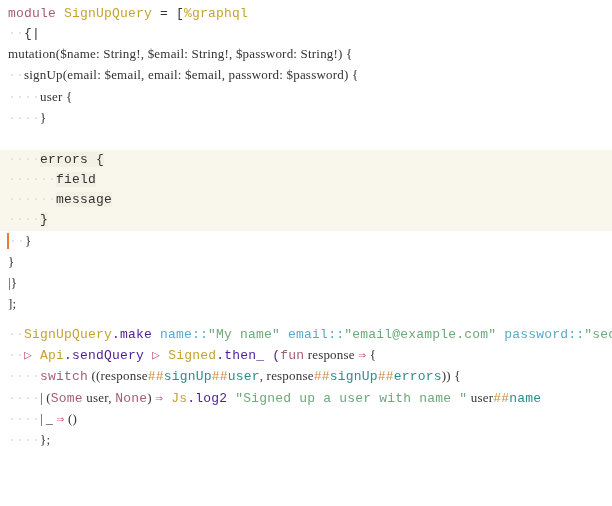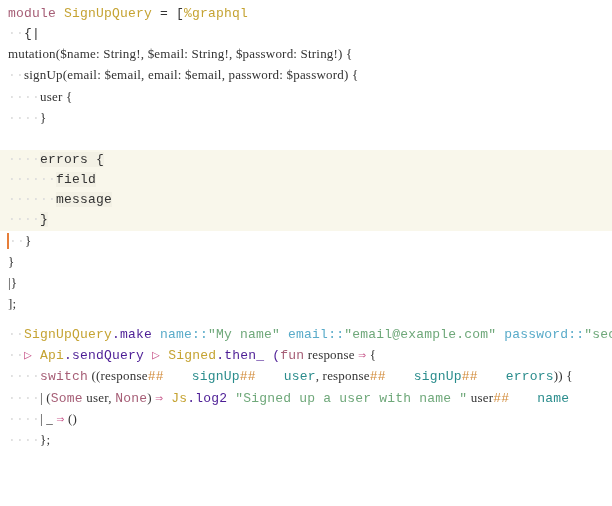--- a/index.html
+++ b/index.html
@@ -18,21 +18,21 @@
   .kw { color: #a65e76; }   
   .ty { color: #c5a332; }   
   .mk { color: #c5a332; }   
   .id { color: #333333; font-family: Liberation Serif, serif; }
   .fn { color: #4c1d95; }   
   .lbl { color: #59abc9; }  
   .str { color: #6fa87a; }  
   .op { color: #ca5d8f; }   
   .pun { color: #333333; }
   .orange { color: #d28b3a; }
-  .dkcyan { color: #2a8c8c; margin-left: 28px; } 
+  .dkcyan { color: #2a8c8c; } 
   .hint { color: #bfbfbf; font-style: normal; }
   .hl { background: #f3f1e5; }
   .lline { background: #f9f7eb; }
   .cursor { border-left: 2px solid #e67e39; display: inline-block; height: 1.2em; vertical-align: text-bottom; margin-left: -1px; }
   .gap { height: 10px; }
 </style>
 </head>
 <body>
 
 <div>

